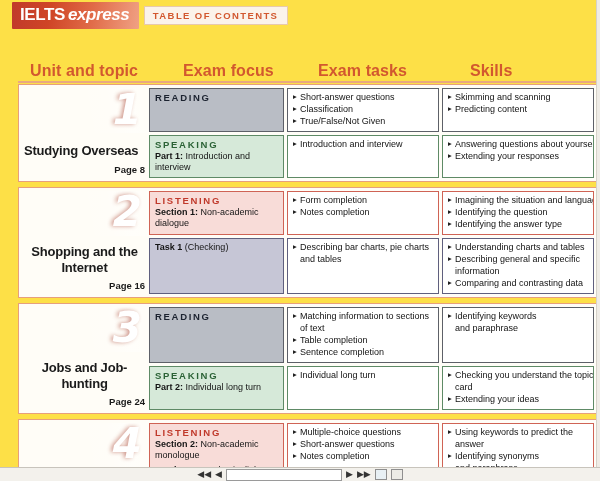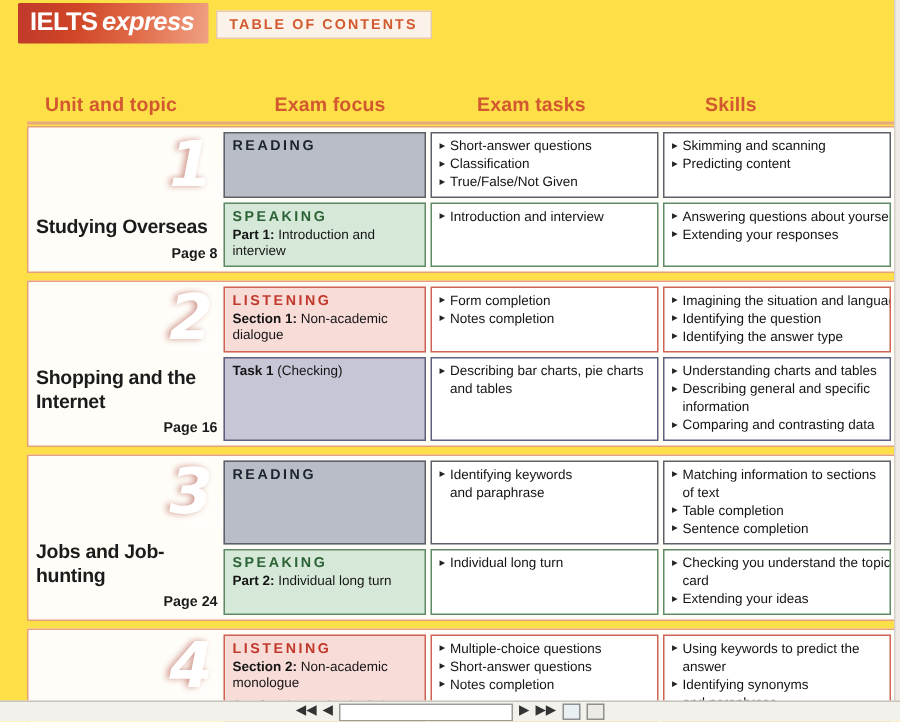--- a/index.html
+++ b/index.html
@@ -43,21 +43,21 @@
     font-size: 9.5px;
     letter-spacing: 1.4px;
   }
 
   
   .colheads {
     position: absolute; left: 0; top: 62px; width: 600px; height: 22px;
   }
   .colhead {
     position: absolute; top: 0;
-    color: #d2582f; font-weight: bold; font-size: 13px;
+    color: #d2582f; font-weight: bold; font-size: 16px;
     letter-spacing: 0.1px;
   }
   .ch0 { left: 30px; }
   .ch1 { left: 183px; }
   .ch2 { left: 318px; }
   .ch3 { left: 470px; }
   .head-rule {
     position: absolute; left: 18px; top: 19px; width: 578px; height: 2px;
     background: #e9a882;
   }
@@ -95,21 +95,21 @@
   .num-glyph {
     position: absolute; right: 7px; top: 50%; transform: translateY(-52%);
     font-size: 42px; font-weight: bold; color: #ffffff;
     font-family: "DejaVu Sans", sans-serif;
     line-height: 1; z-index: 2; font-style: italic;
     text-shadow: -2px 0 4px rgba(150,30,10,.45);
   }
   .unit-title {
     flex: 1;
     padding: 5px 4px 2px 2px;
-    display: flex; align-items: flex-end; flex-wrap: wrap;
+    display: flex; align-items: flex-end; flex-wrap: wrap; text-align: center;
   }
   .unit-title-text {
     font-size: 13px; font-weight: bold; color: #1b1b1b;
     line-height: 1.22; letter-spacing: -0.2px;
   }
   .unit-page {
     font-size: 9.5px; font-weight: bold; color: #1b1b1b;
     margin-left: auto; padding-left: 5px; padding-bottom: 1px;
     white-space: nowrap;
   }
@@ -321,32 +321,32 @@
           <div class="unit-title">
             <span class="unit-title-text">Jobs and Job-hunting</span>
             <span class="unit-page">Page 24</span>
           </div>
         </div>
         <div class="unit-rows">
           <div class="srow">
             <div class="cell cell-focus t-reading">
               <div class="skill-name">READING</div>
             </div>
-            <div class="cell cell-skills b-reading">
-              <ul class="bullets">
-                <li>Identifying keywords</li>
-                <li class="cont">and paraphrase</li>
-              </ul>
-            </div>
             <div class="cell cell-tasks b-reading">
               <ul class="bullets">
                 <li>Matching information to sections</li>
                 <li class="cont">of text</li>
                 <li>Table completion</li>
                 <li>Sentence completion</li>
+              </ul>
+            </div>
+            <div class="cell cell-skills b-reading">
+              <ul class="bullets">
+                <li>Identifying keywords</li>
+                <li class="cont">and paraphrase</li>
               </ul>
             </div>
           </div>
           <div class="srow">
             <div class="cell cell-focus t-speaking">
               <div class="skill-name">SPEAKING</div>
               <div class="skill-sub"><b>Part 2:</b><span> Individual long turn</span></div>
             </div>
             <div class="cell cell-tasks b-speaking">
               <ul class="bullets">

